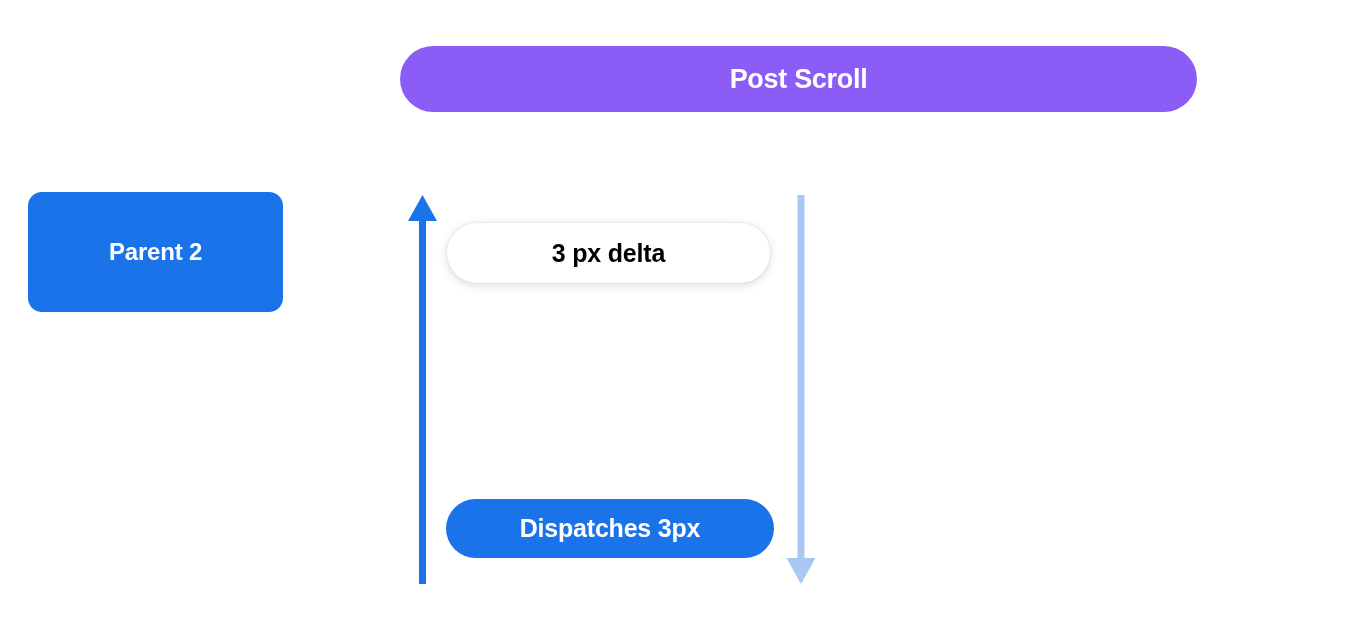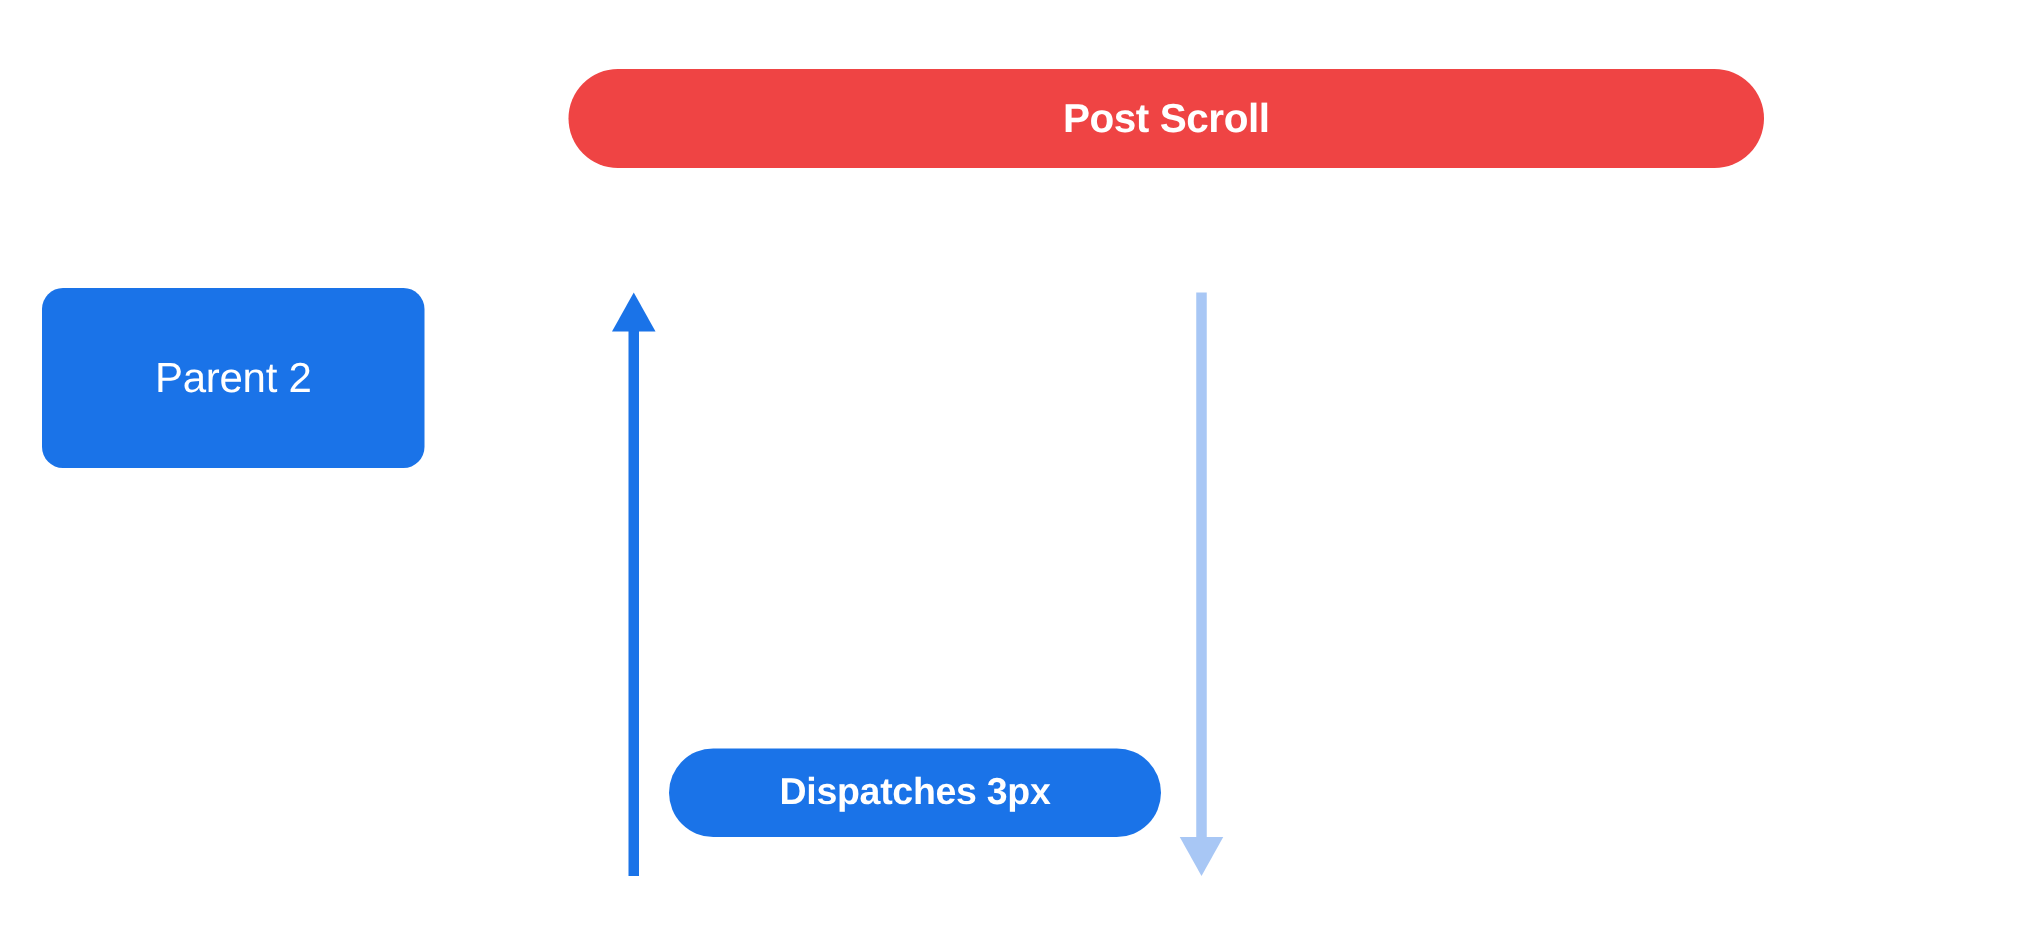--- a/index.html
+++ b/index.html
@@ -15,25 +15,25 @@
     position: relative;
     width: 1346px;
     height: 624px;
     background: #ffffff;
     overflow: hidden;
   }
 
   
   .header-pill {
     position: absolute;
-    left: 379px;
+    left: 400px;
     top: 46px;
     width: 797px;
     height: 66px;
-    background: #ef4444;
+    background: #8b5cf6;
     border-radius: 33px;
     display: flex;
     align-items: center;
     justify-content: center;
     box-sizing: border-box;
   }
   .header-pill .label {
     color: #ffffff;
     font-size: 27px;
     font-weight: bold;
@@ -46,22 +46,22 @@
     position: absolute;
     left: 28px;
     width: 255px;
     border-radius: 14px;
     display: flex;
     align-items: center;
     justify-content: center;
     box-sizing: border-box;
   }
   .stack-box .label {
-    font-size: 28px;
-    font-weight: normal;
+    font-size: 24px;
+    font-weight: bold;
     letter-spacing: -0.2px;
     line-height: 1;
   }
   .stack-box.filled {
     background: #1a73e8;
   }
   .stack-box.filled .label {
     color: #ffffff;
   }
   .stack-box.outlined {
@@ -144,18 +144,21 @@
   <svg class="arrow" style="left:404px; top:190px;" width="40" height="400" viewBox="0 0 40 400">
     <rect x="15" y="22" width="7" height="372" fill="#1a73e8"></rect>
     <polygon points="18.5,5 33,31 4,31" fill="#1a73e8"></polygon>
   </svg>
 
   <svg class="arrow" style="left:783px; top:190px;" width="40" height="400" viewBox="0 0 40 400">
     <rect x="14.5" y="5" width="7" height="370" fill="#a8c7f5"></rect>
     <polygon points="18,394 3.5,368 32.5,368" fill="#a8c7f5"></polygon>
   </svg>
 
+  <div class="delta-pill">
+    <span class="label">3 px delta</span>
+  </div>
 
   <div class="dispatch-pill">
     <span class="label">Dispatches 3px</span>
   </div>
 
 </div>
 
 </body></html>

